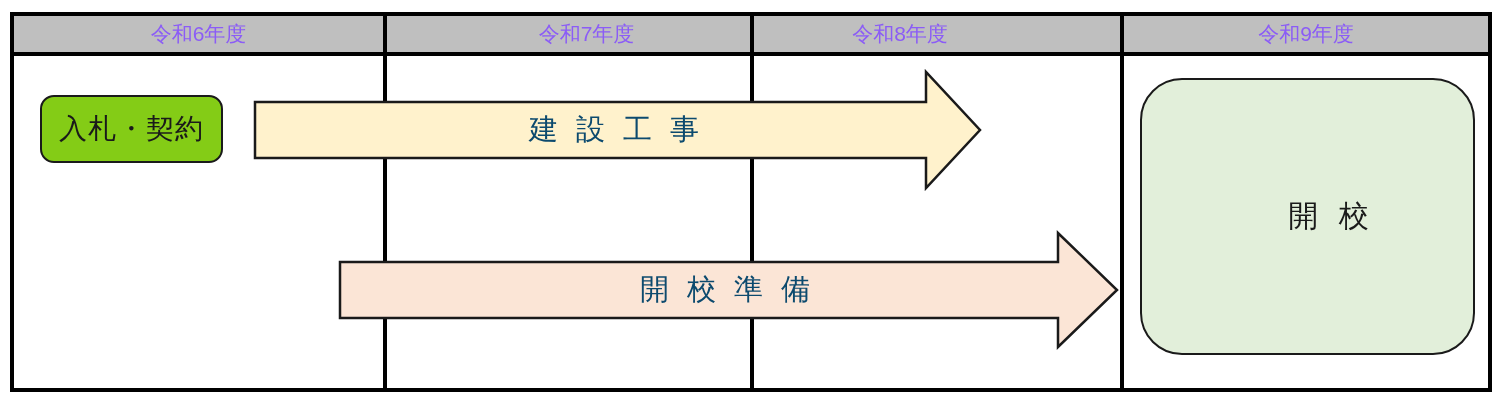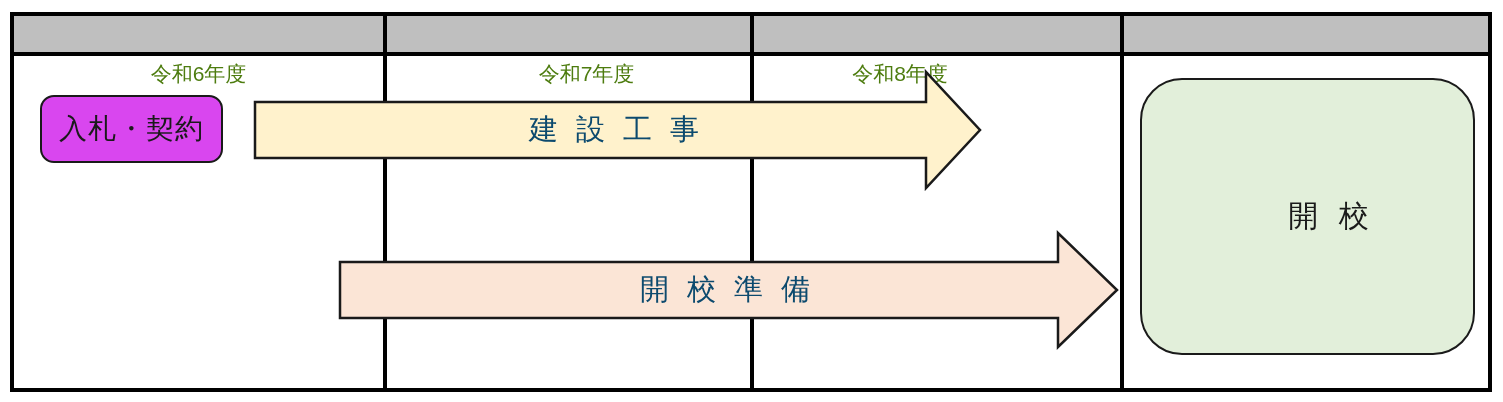--- a/index.html
+++ b/index.html
@@ -13,21 +13,21 @@
   
   .header-band{position:absolute;left:14px;top:16px;width:1474px;height:36px;
                border-bottom:4px solid #000;box-sizing:content-box;}
   
   .divider{position:absolute;top:12px;width:4px;height:380px;background:#000;}
   .divider.d1{left:383px;}
   .divider.d2{left:750px;}
   .divider.d3{left:1120px;}
   
   .hcell{position:absolute;top:16px;height:36px;display:flex;align-items:center;
-         justify-content:center;font-size:21px;color:#4d7c0f;margin-top:40px;}
+         justify-content:center;font-size:21px;color:#8b5cf6;}
   .hcell.c1{left:14px;width:369px;}
   .hcell.c2{left:387px;width:399px;}
   .hcell.c3{left:754px;width:292px;}
   .hcell.c4{left:1124px;width:364px;}
   
   .bid-box{position:absolute;left:40px;top:95px;width:183px;height:68px;
            border:2.5px solid #1a1a1a;border-radius:14px;box-sizing:border-box;
            display:flex;align-items:center;justify-content:center;
            font-size:28px;letter-spacing:1px;}
   
@@ -53,22 +53,23 @@
 
   <div class="header-band" style="background: rgb(191, 191, 191);"></div>
 
   <div class="divider d1"></div>
   <div class="divider d2"></div>
   <div class="divider d3"></div>
 
   <div class="hcell c1">令和6年度</div>
   <div class="hcell c2">令和7年度</div>
   <div class="hcell c3">令和8年度</div>
+  <div class="hcell c4">令和9年度</div>
 
-  <div class="bid-box" style="background: #d946ef;">
+  <div class="bid-box" style="background: #84cc16;">
     <span>入札・契約</span>
   </div>
 
   <svg class="arrow-svg construction" width="730" height="120" viewBox="0 0 730 120">
     <polygon points="2,32 673,32 673,2 727,60 673,118 673,88 2,88" stroke="#1a1a1a" stroke-width="2.5" stroke-linejoin="miter" fill="#FFF2CC"></polygon>
   </svg>
   <div class="arrow-label construction">建 設 工 事</div>
 
   <svg class="arrow-svg prep" width="782" height="118" viewBox="0 0 782 118">
     <polygon points="2,31 720,31 720,2 779,59 720,116 720,87 2,87" stroke="#1a1a1a" stroke-width="2.5" stroke-linejoin="miter" fill="#FBE5D6"></polygon>

